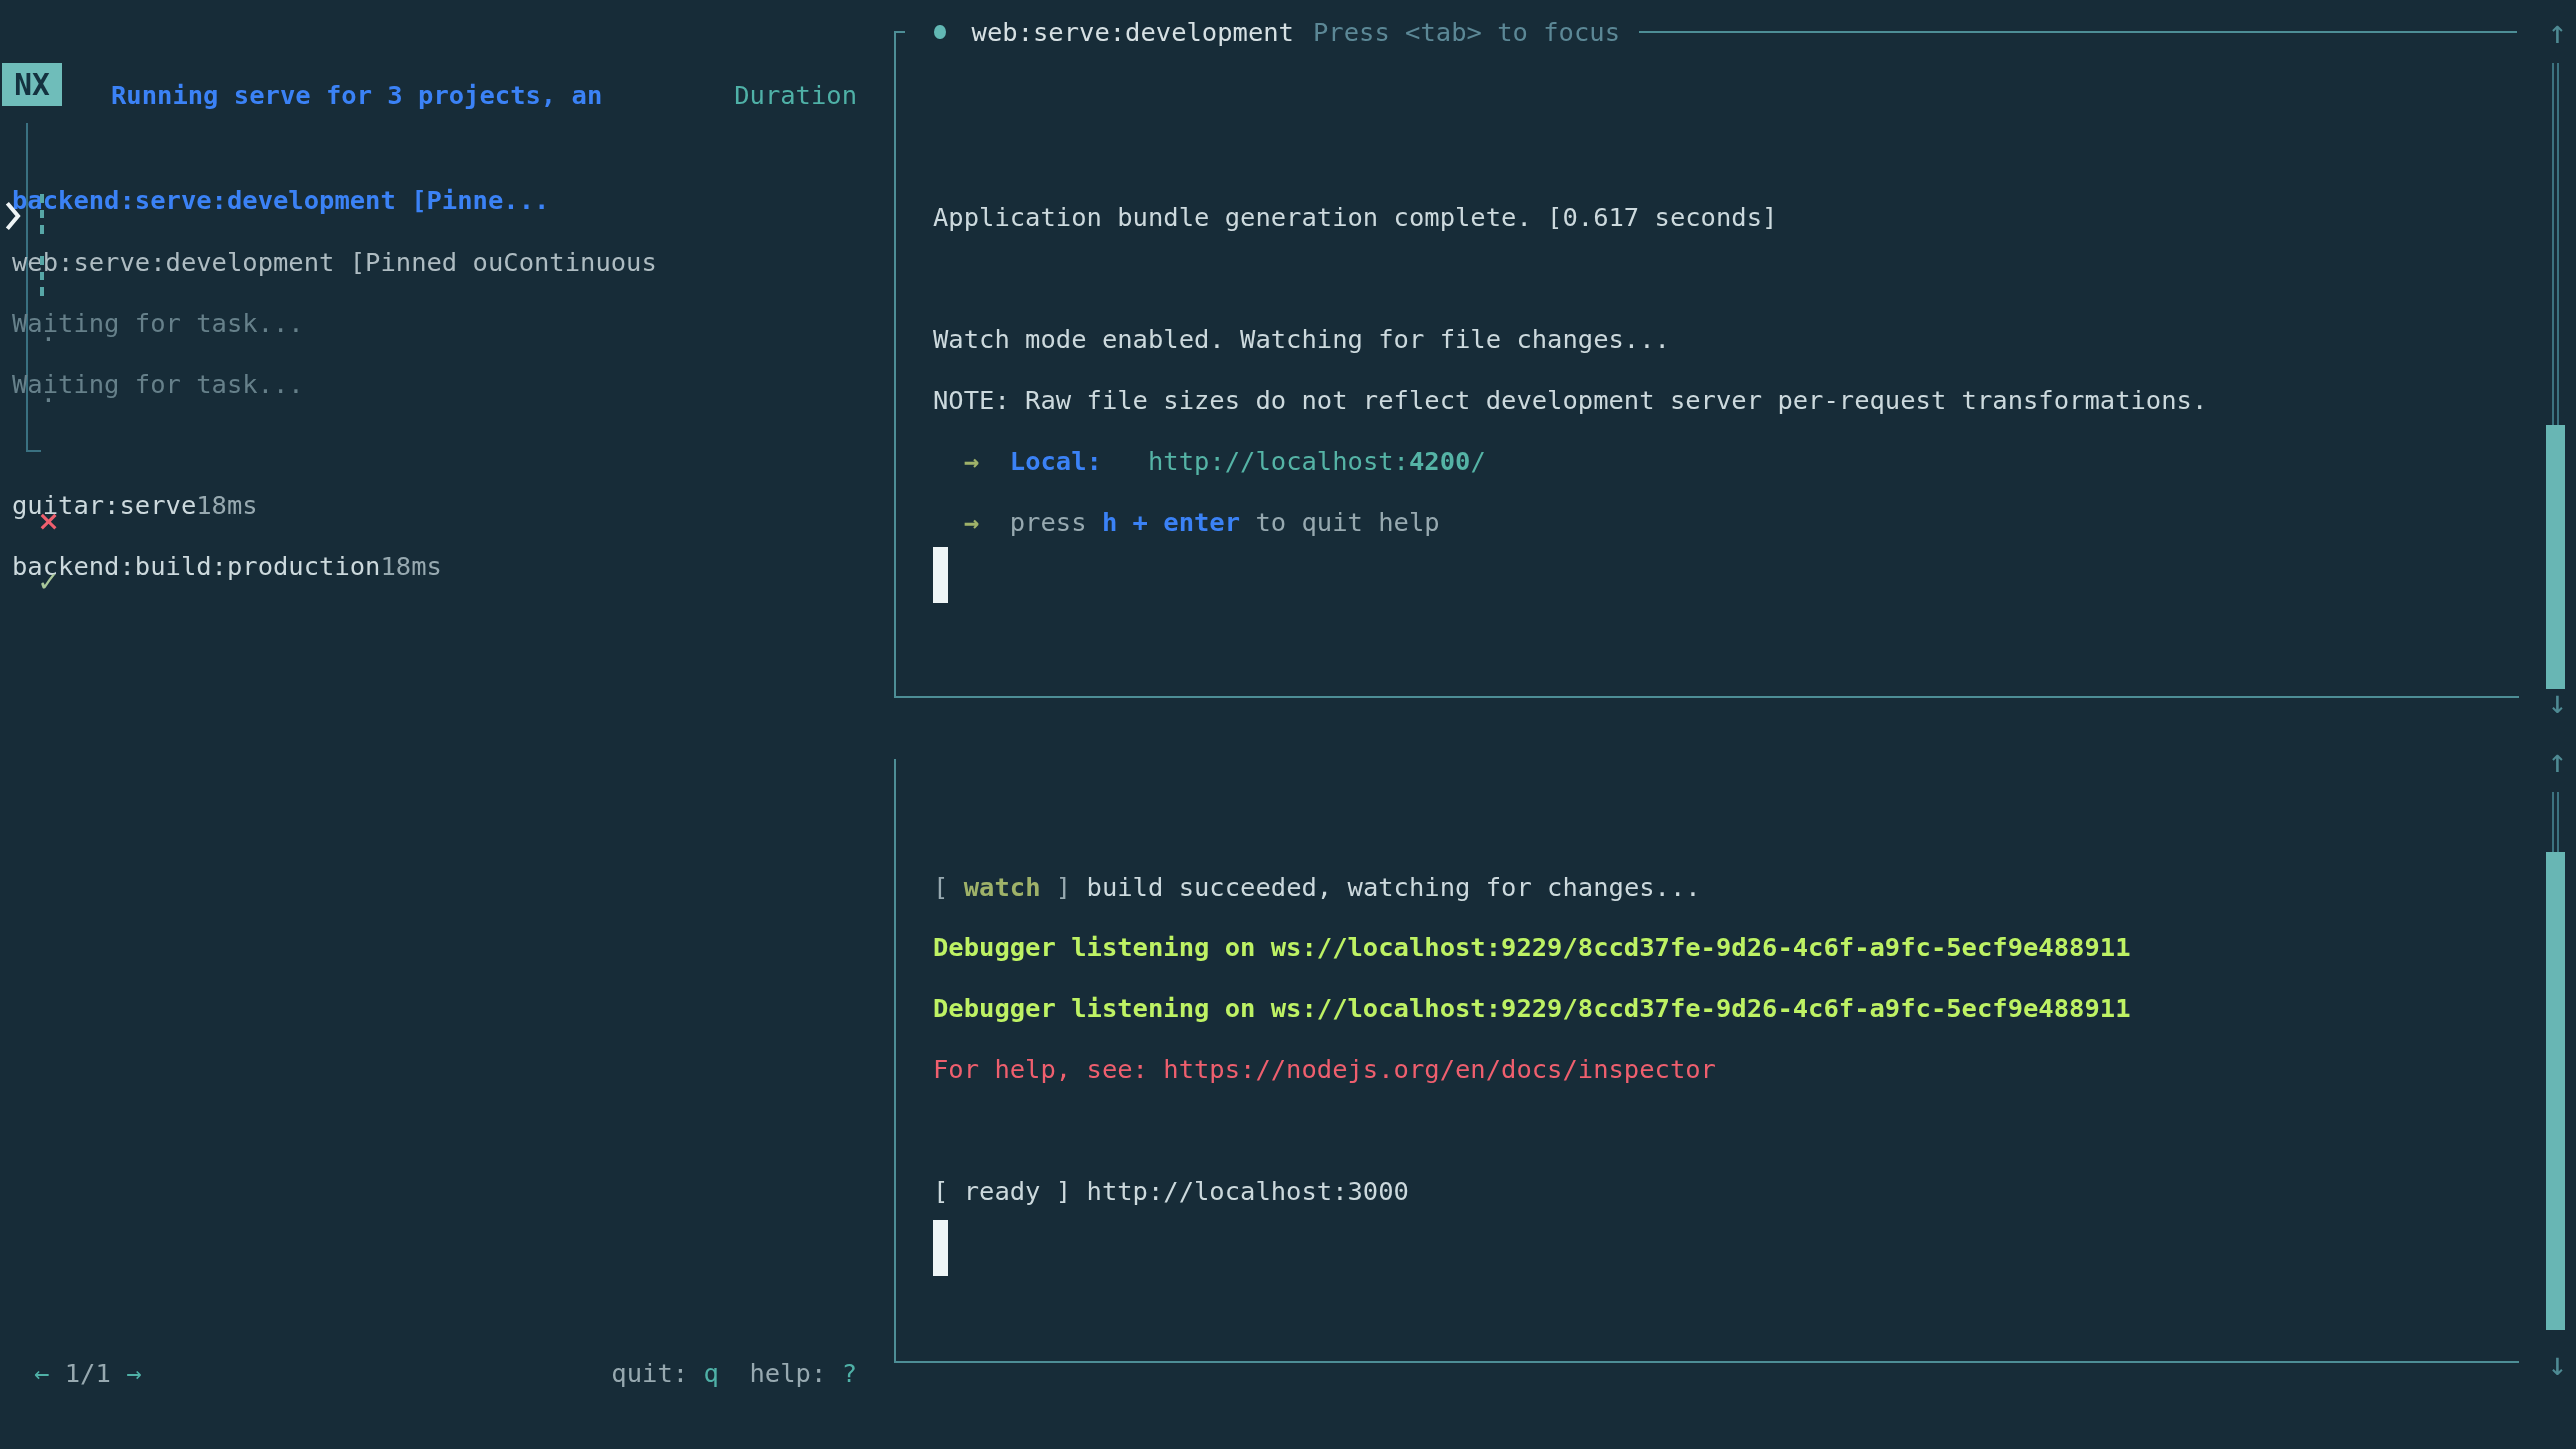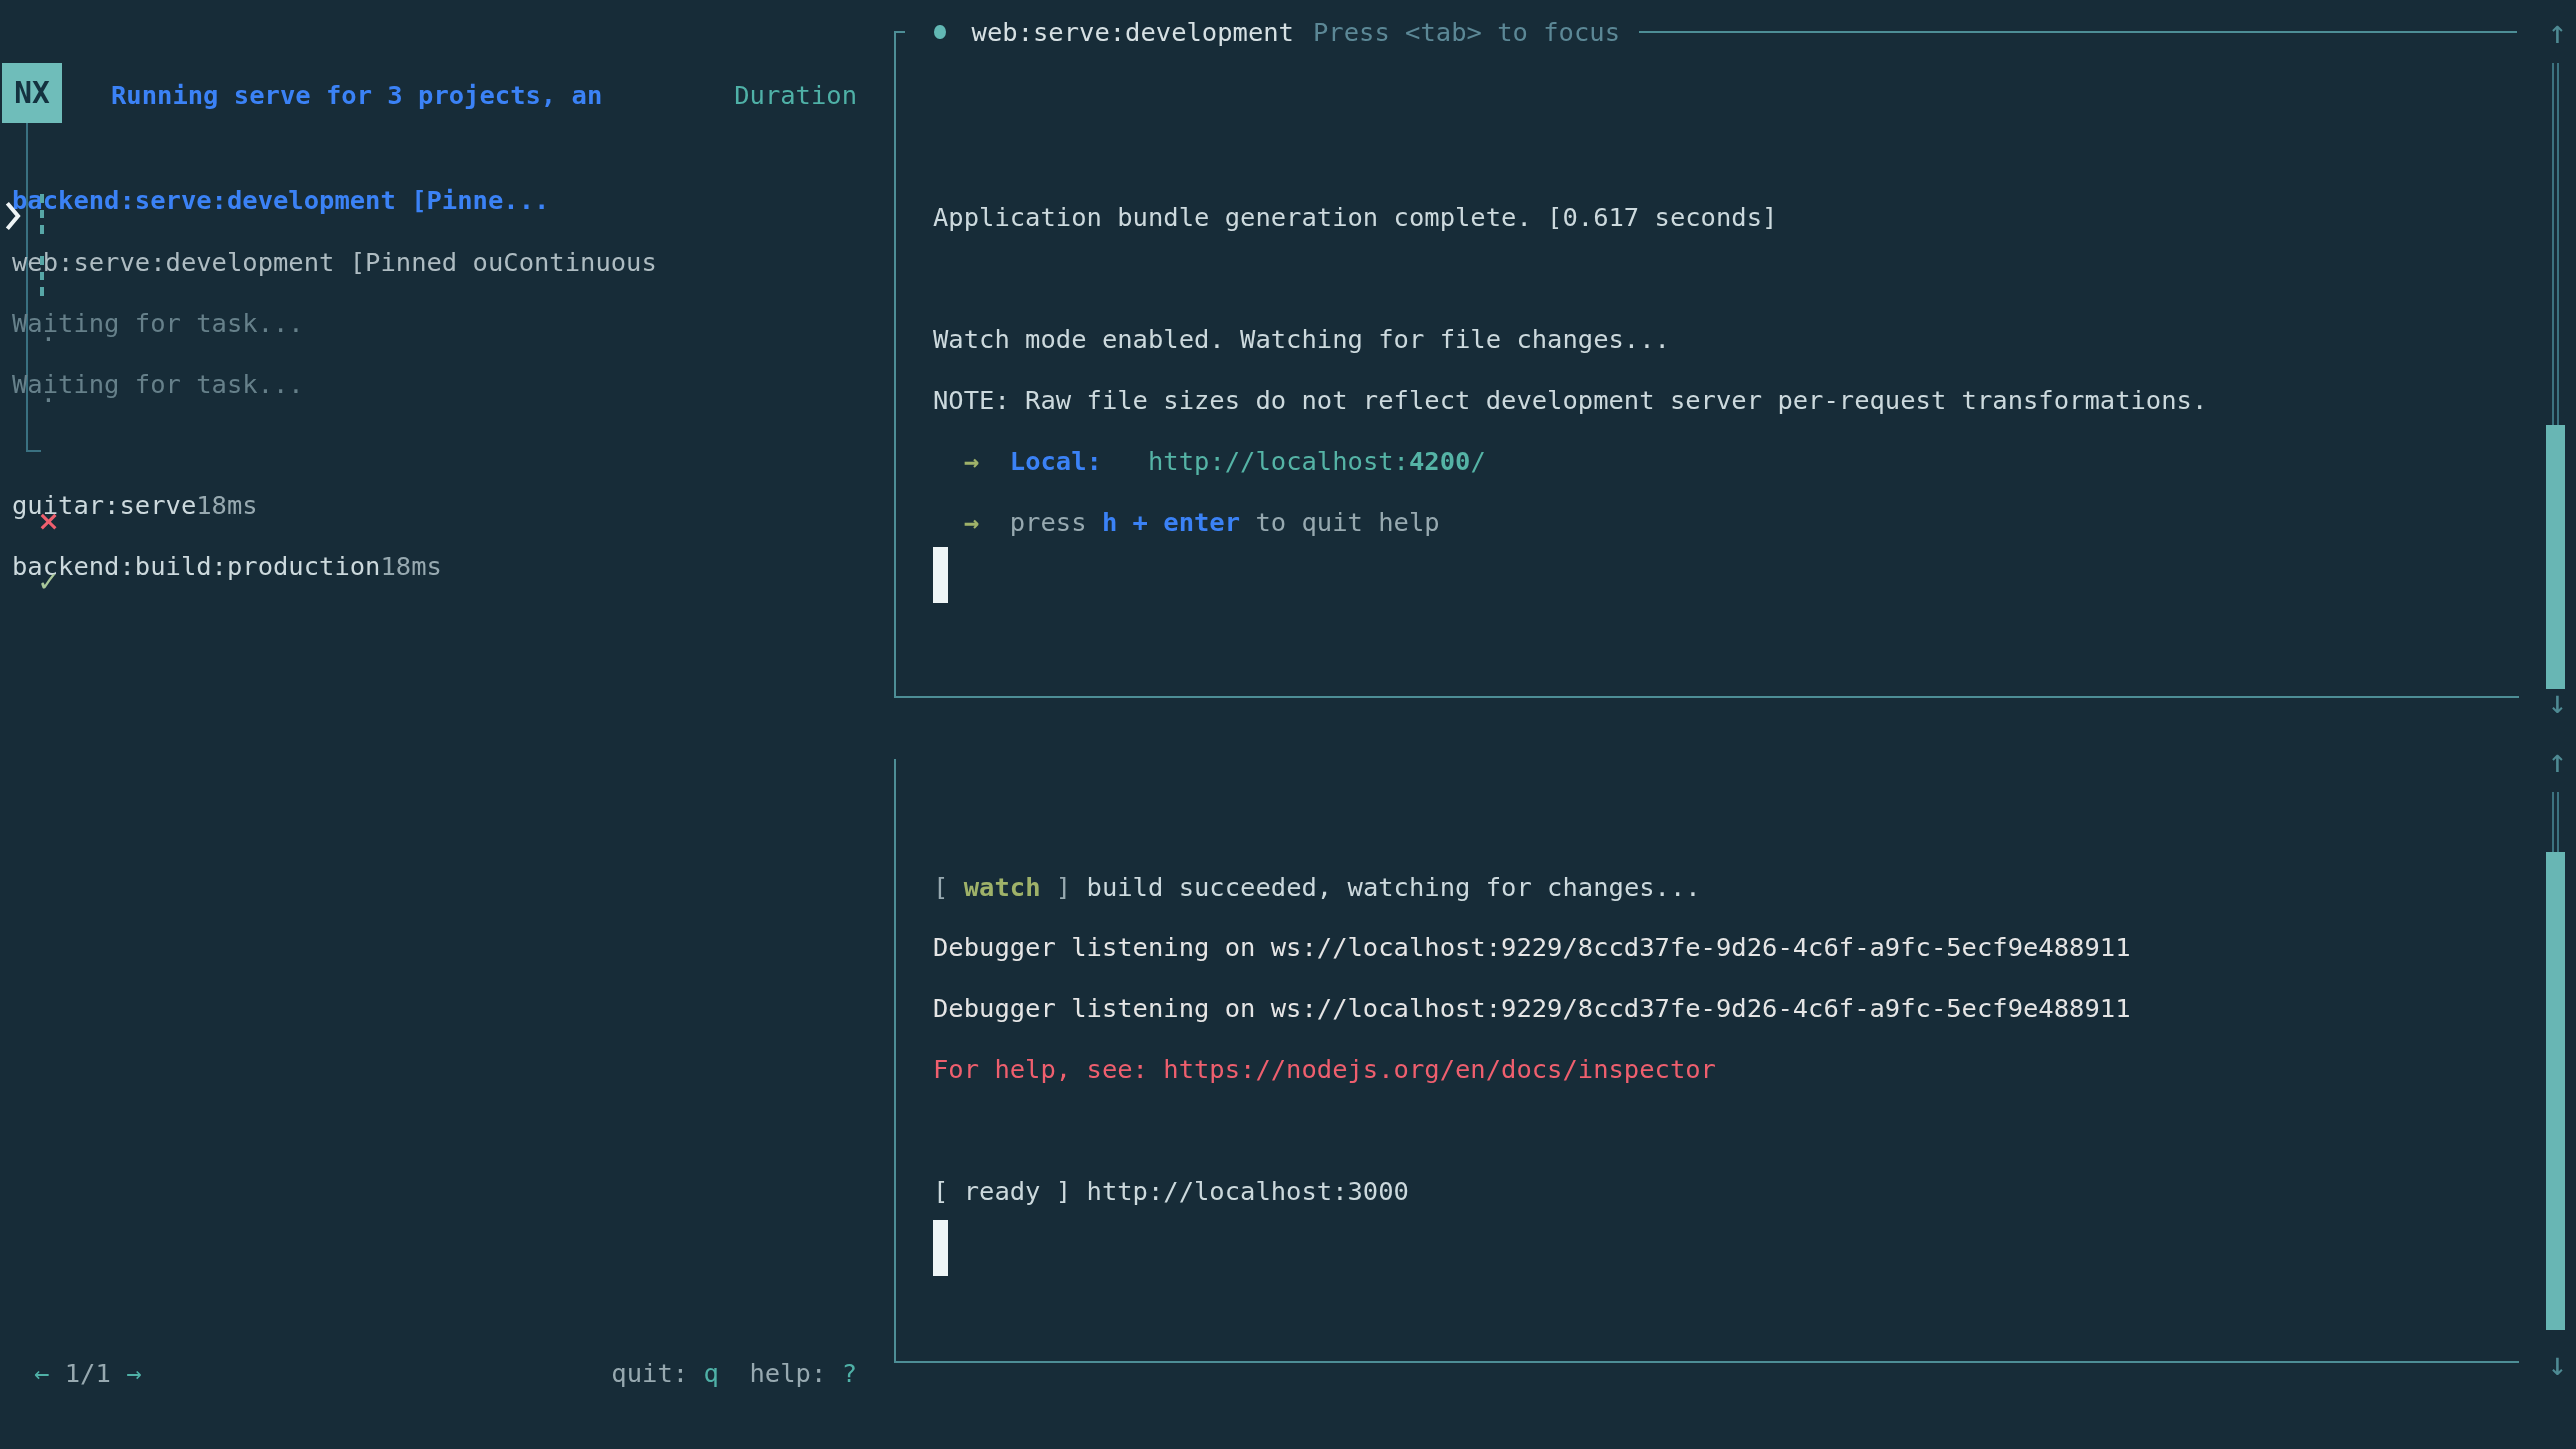--- a/index.html
+++ b/index.html
@@ -6,28 +6,28 @@
   body{width:2576px;height:1449px;position:relative;overflow:hidden;
        font-family:"DejaVu Sans Mono","Liberation Mono",monospace;
        font-size:25.5px;color:#ccd9dd;}
   .abs{position:absolute;}
   .st-whiteb{color:#3b82f6;font-weight:bold;}
   .st-light{color:#ccd9dd;}
   .st-mid{color:#aebcc2;}
   .st-gray{color:#97a9b0;}
   .st-dim{color:#66808a;}
   .st-red{color:#ef5f6e;}
-  .st-redb{color:#e5e5e5;font-weight:normal;}
+  .st-redb{color:#bef264;font-weight:bold;}
   .st-olive{color:#9fb269;font-weight:bold;}
   .st-url{color:#55b4a6;}
   .st-urlb{color:#55b4a6;font-weight:bold;}
   .st-teal{color:#4fb1a7;}
 
   
-  #nx-badge{left:2px;top:63px;width:60px;height:60px;background:#6fbdba;
+  #nx-badge{left:2px;top:63px;width:60px;height:43px;background:#6fbdba;
     color:#143240;font-weight:bold;font-size:29.5px;display:flex;
     align-items:center;justify-content:center;}
   #title-row{left:0;top:64px;width:894px;height:61px;}
   .row{position:absolute;height:61px;display:flex;align-items:center;}
   .row .name{position:absolute;left:111px;white-space:pre;}
   .row .rightcell{position:absolute;right:37px;white-space:pre;}
   #tree-v{left:26px;top:123px;width:2px;height:329px;background:#3a7181;}
   #tree-corner{left:26px;top:450px;width:14.8px;height:2px;background:#3a7181;}
   #task-list .task-row{position:absolute;left:0;width:894px;height:61px;padding-left:12px;}
   .ind{position:absolute;left:35px;top:0;width:27px;height:61px;display:flex;

